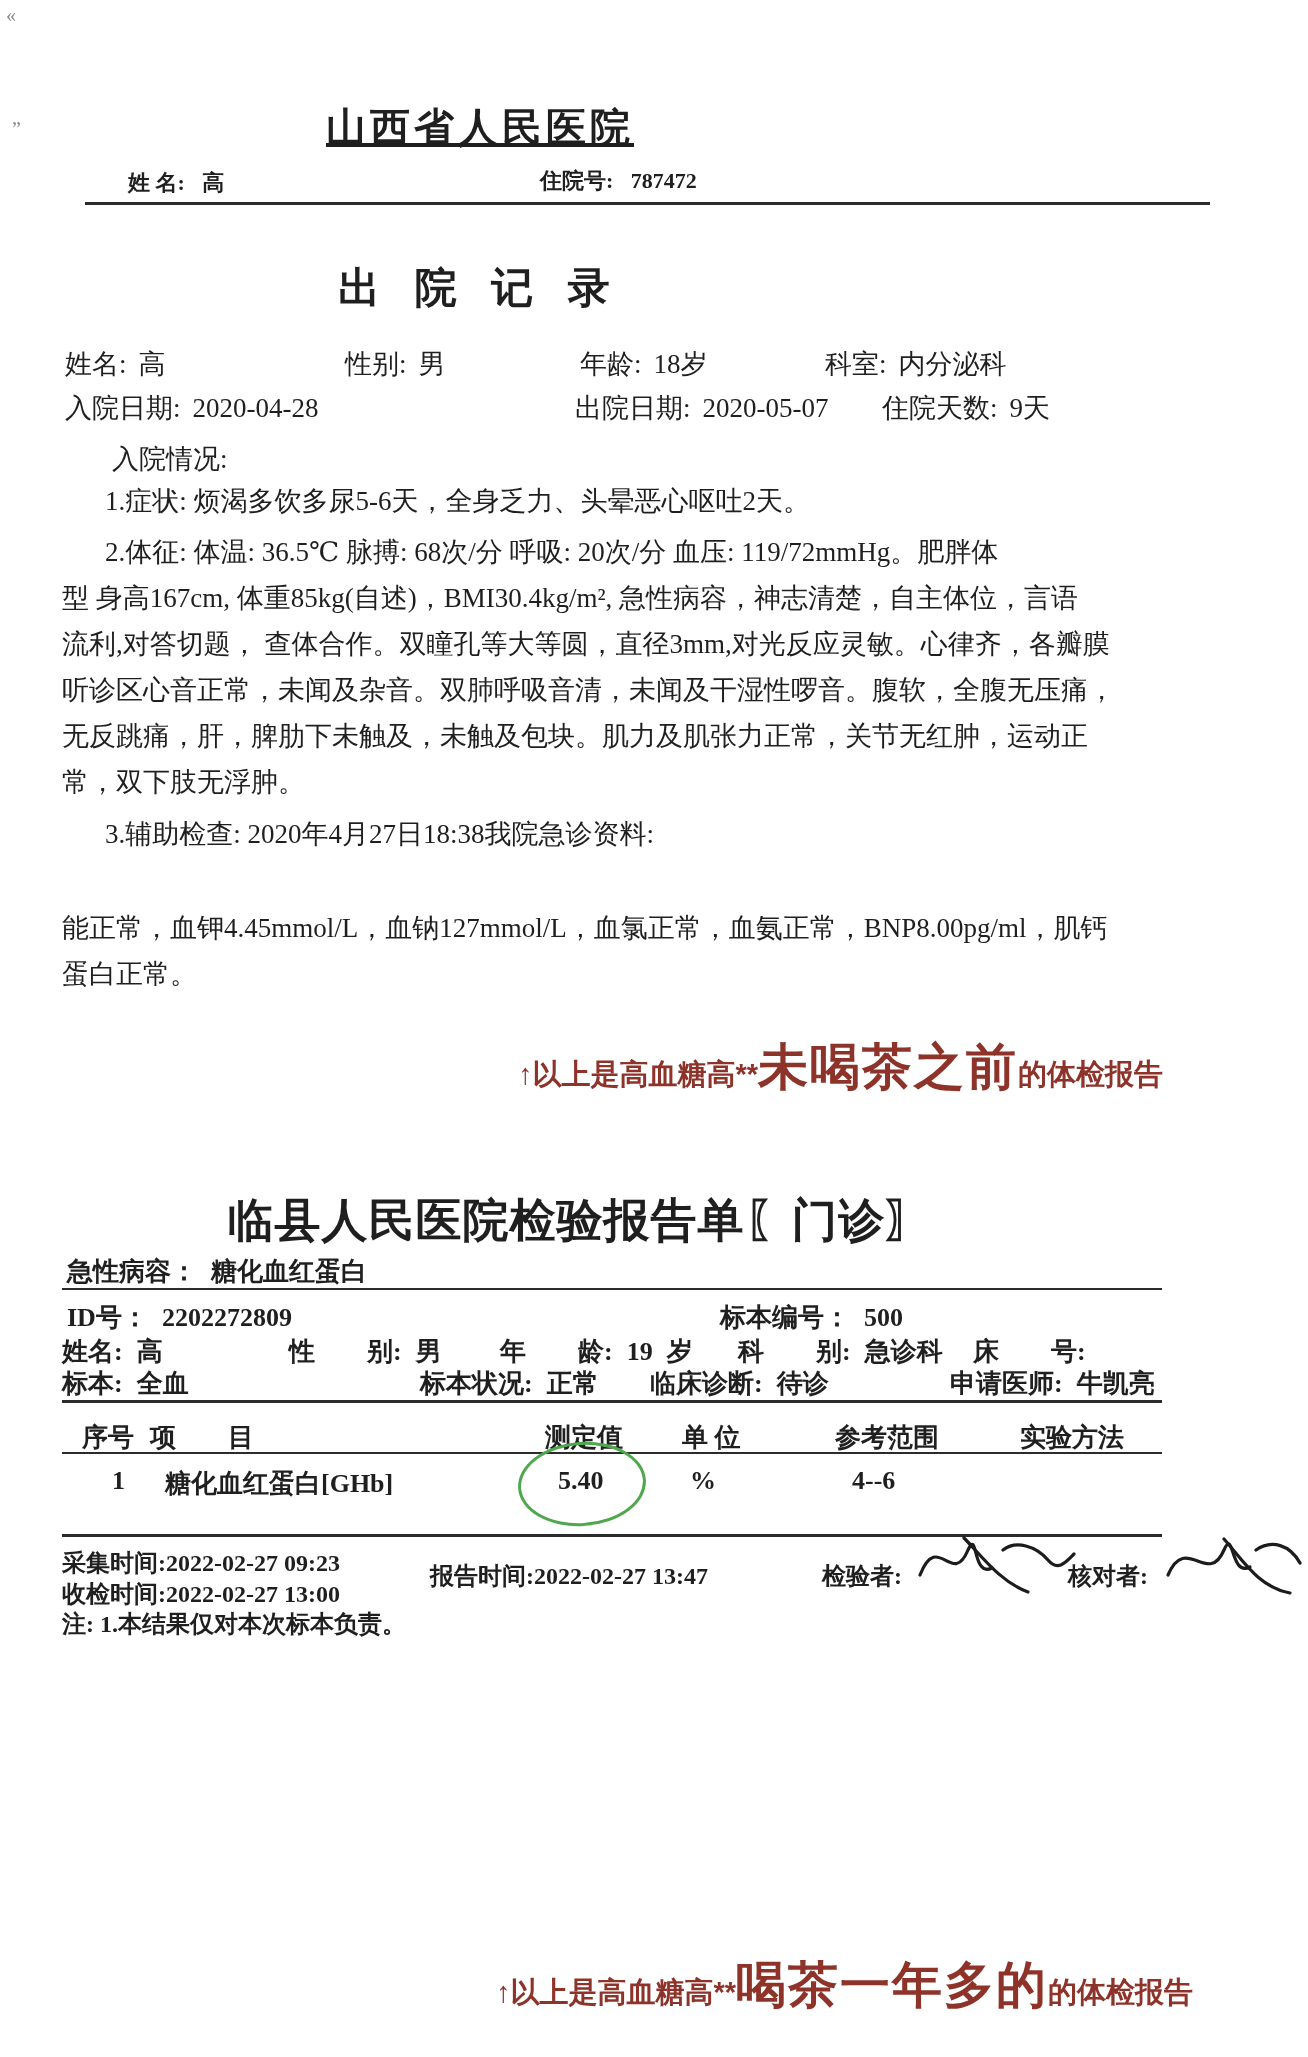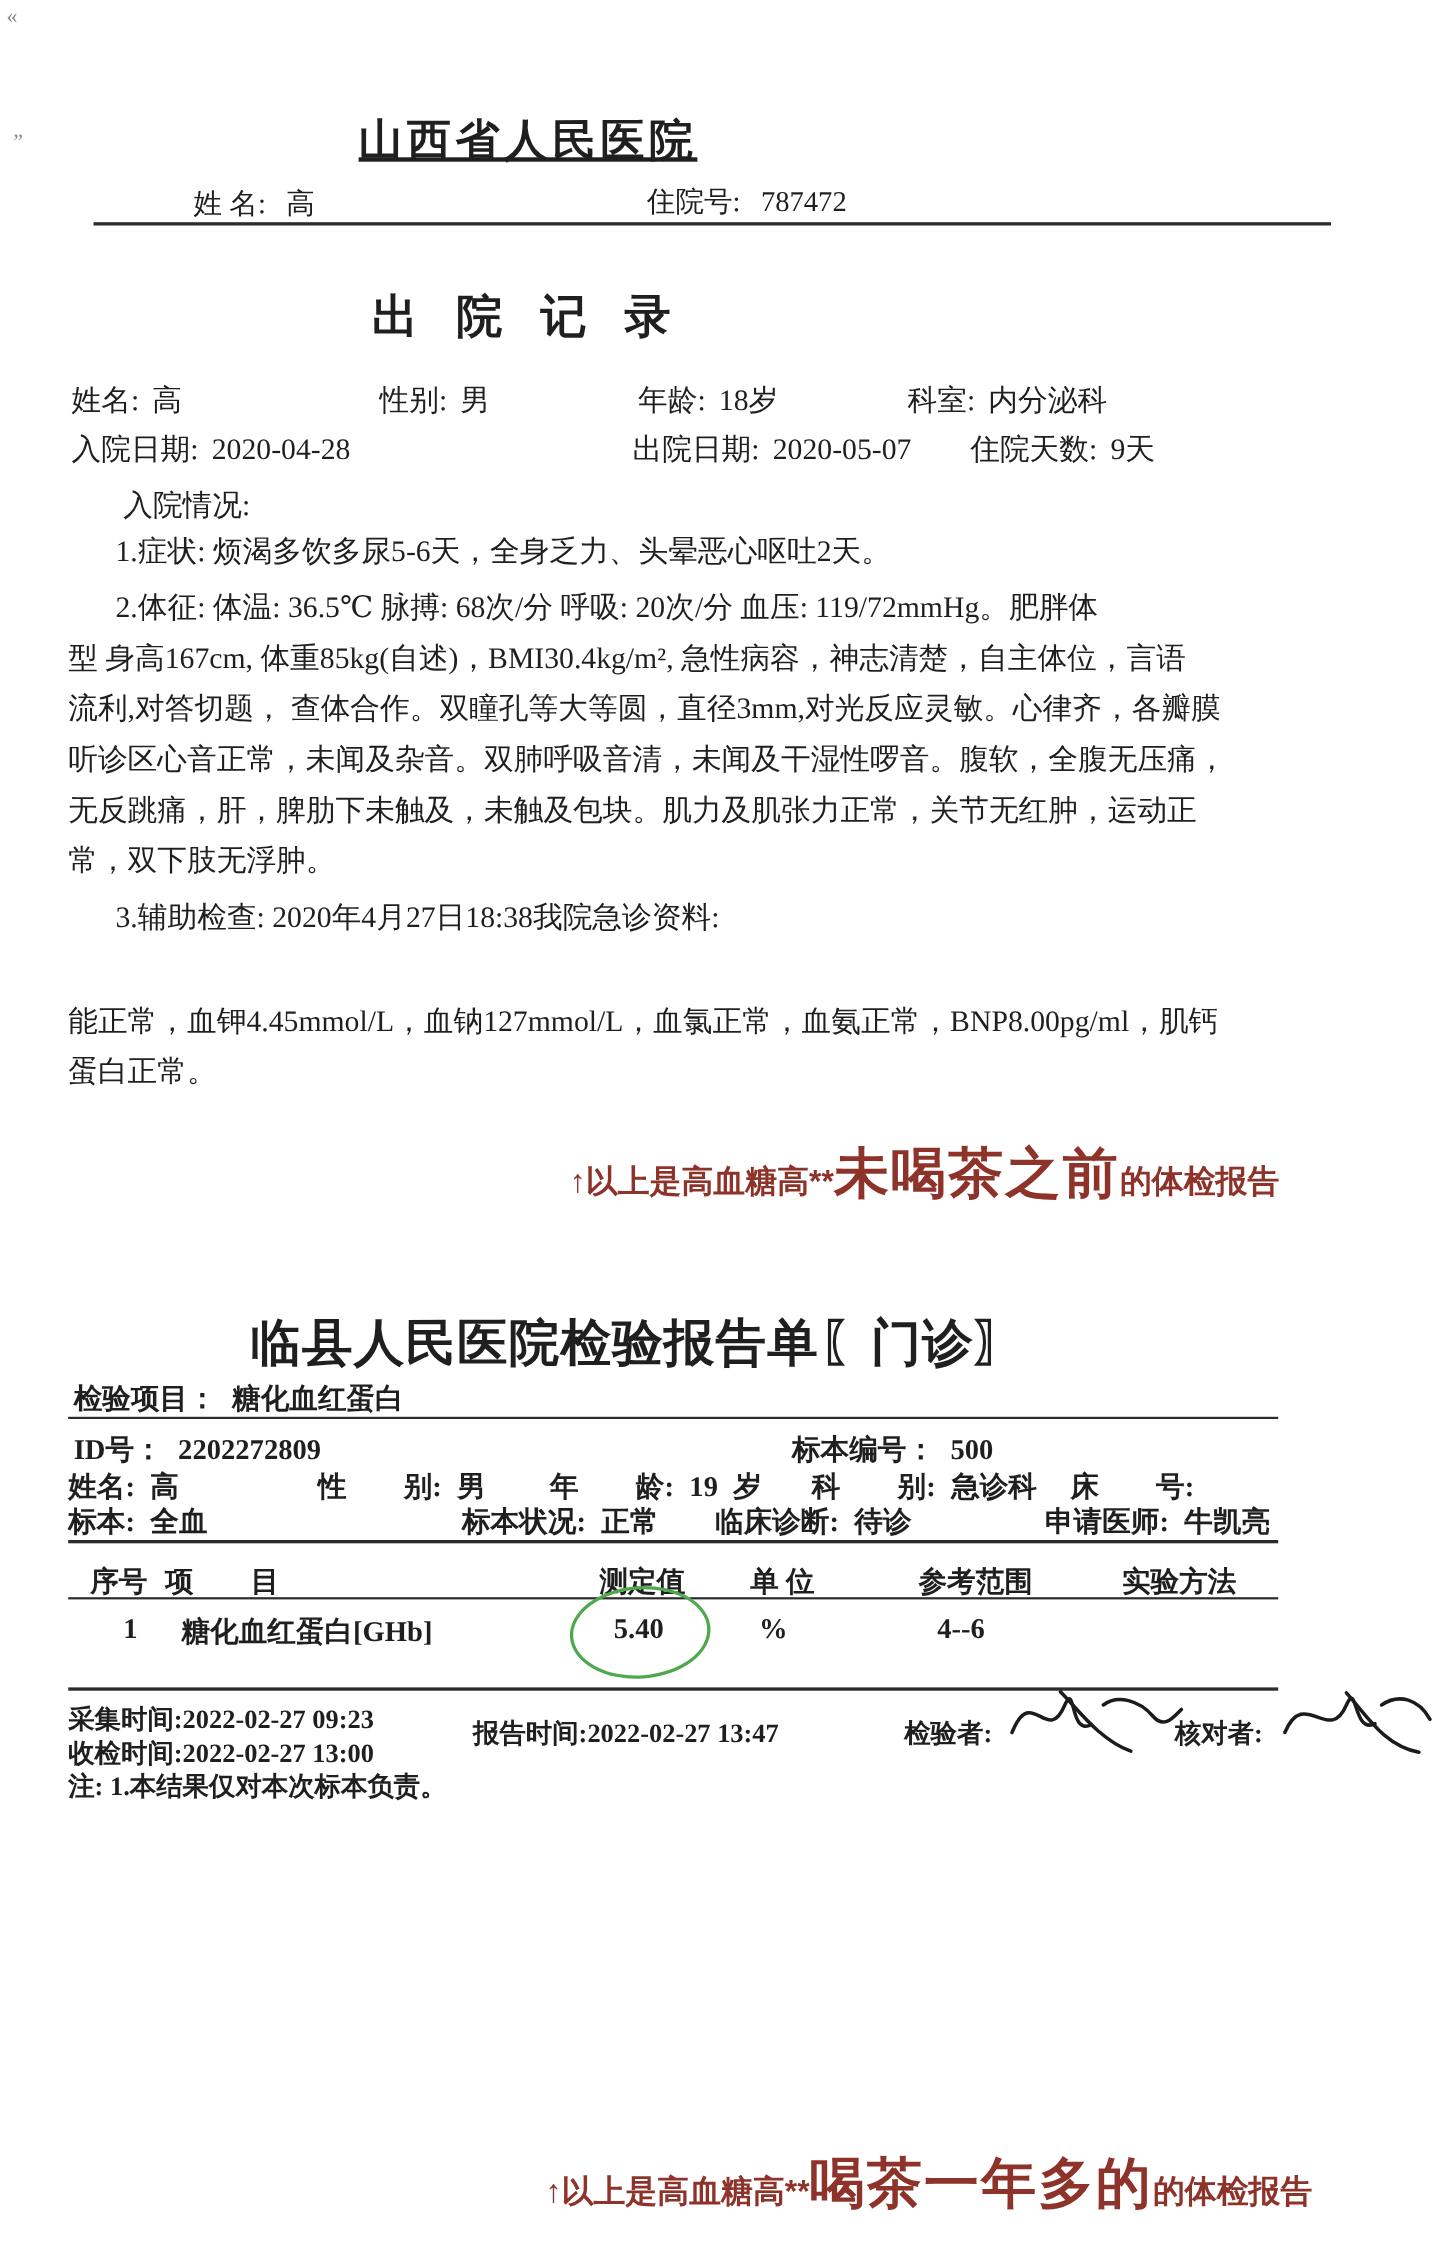--- a/index.html
+++ b/index.html
@@ -11,21 +11,21 @@
     color:#1f1f1f;
     overflow:hidden;
   }
   .abs{position:absolute;white-space:nowrap;}
   .artifact{color:#8a8a8a;font-size:20px;}
   
   .hospital-title{
     left:0;top:100px;width:960px;text-align:center;
     font-size:40px;font-weight:bold;letter-spacing:4px;text-decoration:underline;
   }
-  .hdr-text{font-size:26px;font-weight:400;margin-left:48px;}
+  .hdr-text{font-size:22px;font-weight:700;}
   .rule{position:absolute;background:#2b2b2b;}
   .discharge-title{
     left:0;top:260px;width:960px;text-align:center;
     font-size:42px;font-weight:bold;letter-spacing:12px;
   }
   .info-f{font-size:27px;font-weight:500;}
   .info-f .val{margin-left:12px;}
   .bodyline{font-size:27px;font-weight:500;}
   .indent{padding-left:43px;}
   
@@ -122,21 +122,21 @@
   <div class="abs bodyline" style="left:62px;top:910px;">能正常，血钾4.45mmol/L，血钠127mmol/L，血氯正常，血氨正常，BNP8.00pg/ml，肌钙</div>
   <div class="abs bodyline" style="left:62px;top:956px;">蛋白正常。</div>
 
   <div class="abs annotation" style="left:518px;top:1042px;">
     <span class="ann-small">↑以上是高血糖高**</span><span class="ann-big">未喝茶之前</span><span class="ann-small">的体检报告</span>
   </div>
 
   <div class="abs lab-title">临县人民医院检验报告单〖门诊〗</div>
 
   <span class="abs lab-text" style="left:67px;top:1254px;">
-    <span>检验项目：</span><span class="val">糖化血红蛋白</span>
+    <span>急性病容：</span><span class="val">糖化血红蛋白</span>
   </span>
 
   <div class="rule" style="left:62px;top:1288px;width:1100px;height:2px;"></div>
 
   <span class="abs lab-text" style="left:67px;top:1300px;">
     <span>ID号：</span><span class="val">2202272809</span>
   </span>
   <span class="abs lab-text" style="left:720px;top:1300px;">
     <span>标本编号：</span><span class="val">500</span>
   </span>

